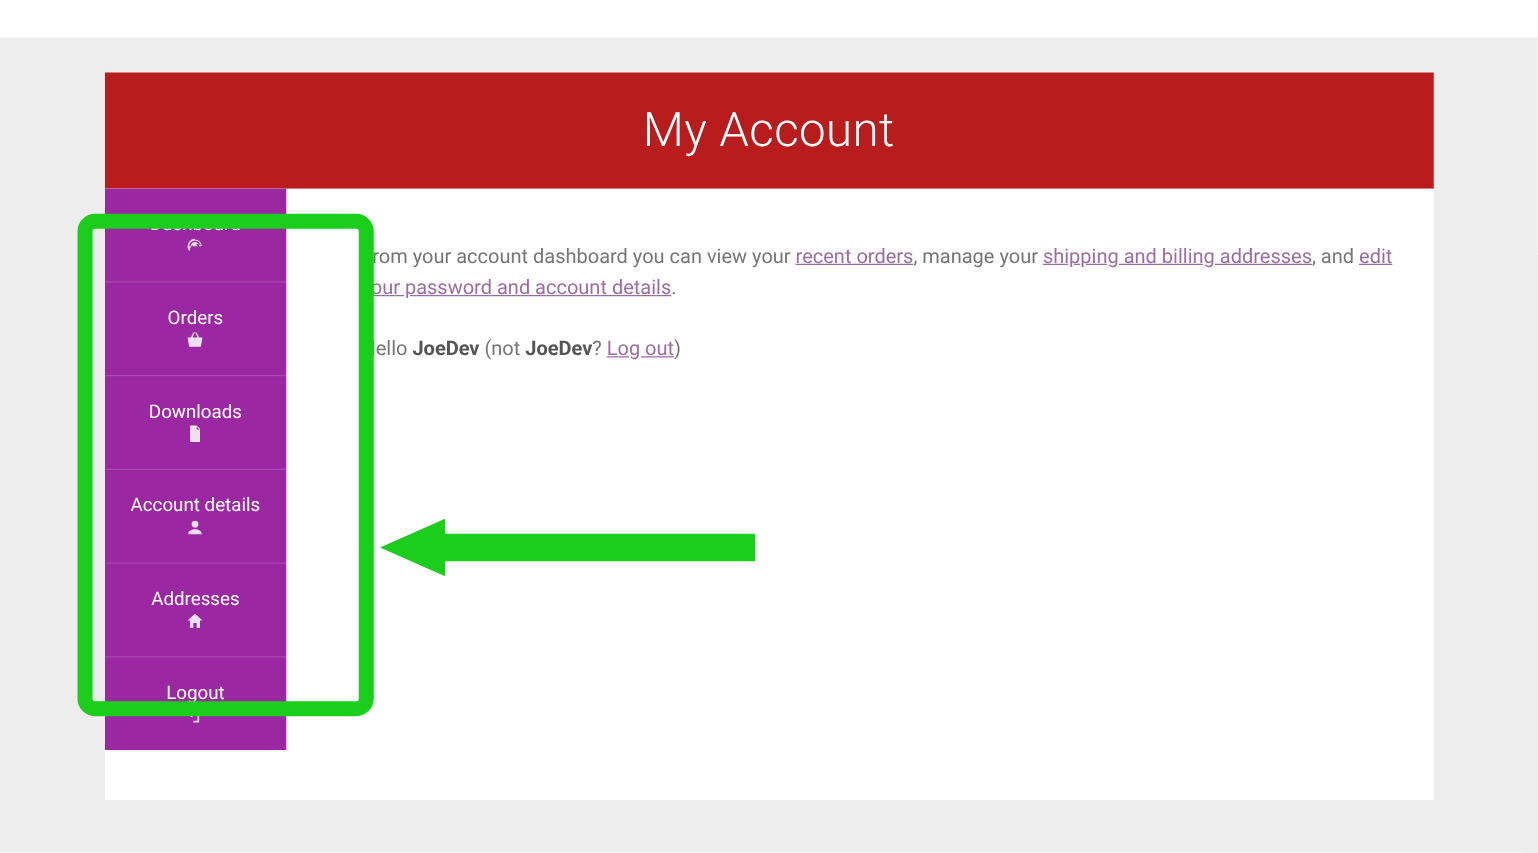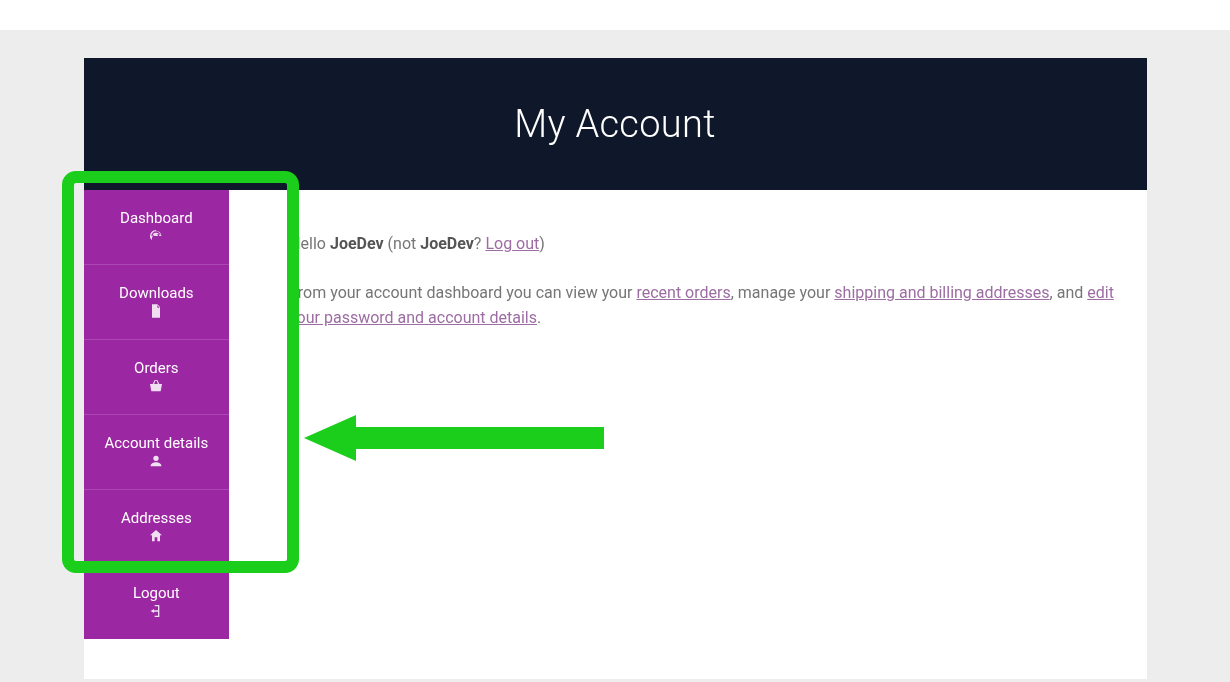--- a/index.html
+++ b/index.html
@@ -16,22 +16,22 @@
       width: 100%;
       background: #fff;
     }
     .canvas {
       position: relative;
       width: 1063px;
       margin: 28px auto 0 auto;
     }
     .hero {
       width: 100%;
-      height: 132px;
-      background: #0f172a;
+      height: 93px;
+      background: #b91c1c;
       display: flex;
       align-items: center;
       justify-content: center;
     }
     .hero h1 {
       color: #fff;
       font-weight: 300;
       font-size: 38px;
       letter-spacing: 0.3px;
     }
@@ -119,32 +119,32 @@
     <ul class="sidebar" style="list-style:none;">
       <li class="sidebar-item">
         <span class="label">Dashboard</span>
         <span class="icon">
           <svg viewBox="0 0 24 24">
               <path d="M12 3a9 9 0 00-9 9c0 2.2.8 4.2 2.1 5.8l.7-.6A8 8 0 0120 12a8 8 0 00-8-8zm0 2a7 7 0 017 7h-2a5 5 0 00-10 0H5a7 7 0 017-7zm0 4a3 3 0 00-3 3h6a3 3 0 00-3-3z"></path>
             </svg>
         </span>
       </li>
       <li class="sidebar-item">
+        <span class="label">Orders</span>
+        <span class="icon">
+          <svg viewBox="0 0 24 24">
+              <path d="M7 9l3-6h4l3 6h4l-2 11H5L3 9h4zm2.2 0h5.6L13 4h-2L9.2 9z"></path>
+            </svg>
+        </span>
+      </li>
+      <li class="sidebar-item">
         <span class="label">Downloads</span>
         <span class="icon">
           <svg viewBox="0 0 24 24">
               <path d="M6 2h8l4 4v16H6V2zm8 1.5V7h3.5L14 3.5zM8 10h8v2H8v-2zm0 4h8v2H8v-2z"></path>
-            </svg>
-        </span>
-      </li>
-      <li class="sidebar-item">
-        <span class="label">Orders</span>
-        <span class="icon">
-          <svg viewBox="0 0 24 24">
-              <path d="M7 9l3-6h4l3 6h4l-2 11H5L3 9h4zm2.2 0h5.6L13 4h-2L9.2 9z"></path>
             </svg>
         </span>
       </li>
       <li class="sidebar-item">
         <span class="label">Account details</span>
         <span class="icon">
           <svg viewBox="0 0 24 24">
               <path d="M12 12a4 4 0 100-8 4 4 0 000 8zm0 2c-4 0-8 2-8 5v1h16v-1c0-3-4-5-8-5z"></path>
             </svg>
         </span>
@@ -162,24 +162,24 @@
         <span class="icon">
           <svg viewBox="0 0 24 24">
               <path d="M10 3h7v18h-7v-2h5V5h-5V3zm-1 6l-5 3 5 3v-2h6v-2H9V9z"></path>
             </svg>
         </span>
       </li>
     </ul>
 
     <div class="content">
       <p>
-        <span>Hello </span><strong>JoeDev</strong><span> (not </span><strong>JoeDev</strong><span>? </span><a href="#">Log out</a><span>)</span>
+        <span>From your account dashboard you can view your </span><a href="#">recent orders</a><span>, manage your </span><a href="#">shipping and billing addresses</a><span>, and </span><a href="#">edit your password and account details</a><span>.</span>
       </p>
       <p>
-        <span>From your account dashboard you can view your </span><a href="#">recent orders</a><span>, manage your </span><a href="#">shipping and billing addresses</a><span>, and </span><a href="#">edit your password and account details</a><span>.</span>
+        <span>Hello </span><strong>JoeDev</strong><span> (not </span><strong>JoeDev</strong><span>? </span><a href="#">Log out</a><span>)</span>
       </p>
     </div>
 
   </div>
 
   <div class="highlight-box"></div>
 
   <div class="arrow">
     <svg width="300" height="50" viewBox="0 0 300 50">
       <polygon points="0,25 52,2 52,14 300,14 300,36 52,36 52,48" fill="#1bce1b"></polygon>

